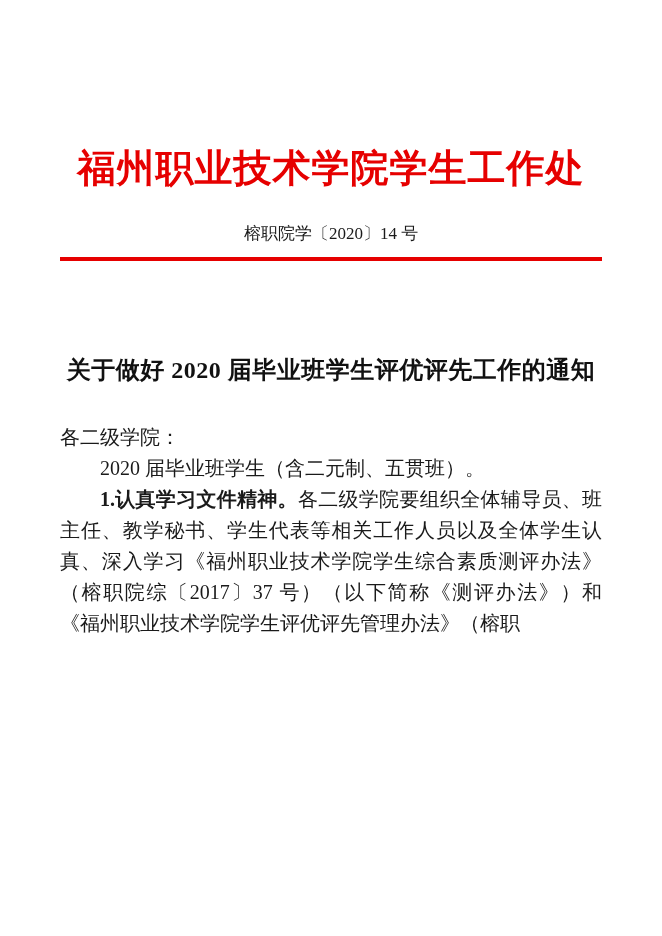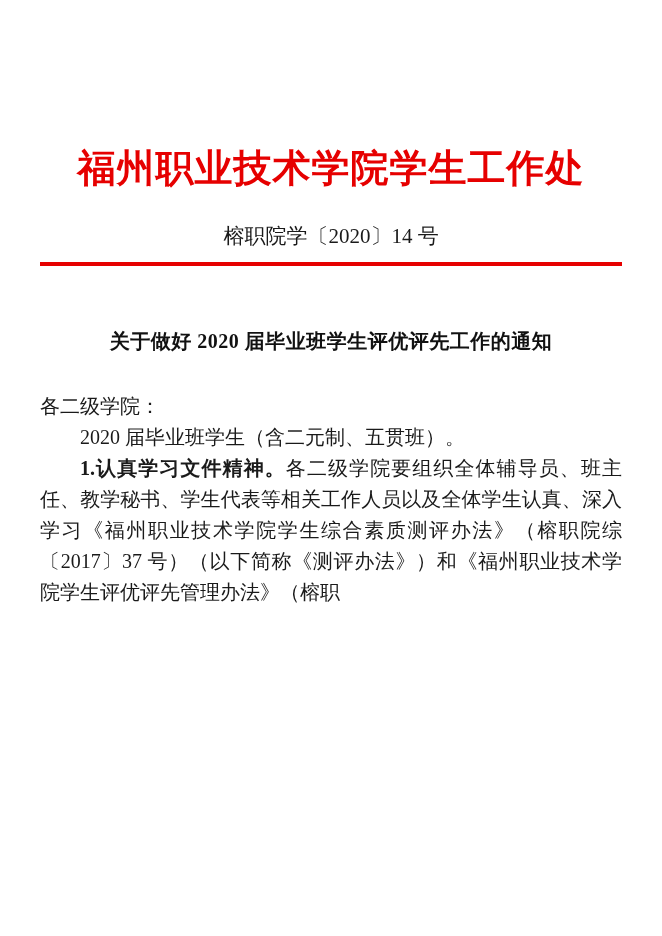--- a/index.html
+++ b/index.html
@@ -7,49 +7,49 @@
     background: #f7f6f2;
     font-family: "Liberation Serif", "DejaVu Serif", serif;
   }
   .page {
     position: relative;
     width: 662px;
     height: 936px;
     margin: 0 auto;
     background: #ffffff;
     overflow: hidden;
-    padding: 0 40px;
+    padding: 0 60px;
     color: #1a1a1a;
   }
   .red-header {
     margin-top: 146px;
     text-align: center;
     font-size: 38px;
     line-height: 1.2;
     font-weight: bold;
     letter-spacing: 1px;
     color: #e60000;
     white-space: nowrap;
   }
   .doc-number {
     margin-top: 30px;
     text-align: center;
-    font-size: 21px;
+    font-size: 17px;
     color: #1a1a1a;
   }
   .red-rule {
     margin-top: 12px;
     height: 4px;
     width: 100%;
     background: #e60000;
   }
   .notice-title {
-    margin-top: 62px;
+    margin-top: 93px;
     text-align: center;
-    font-size: 20px;
+    font-size: 24px;
     font-weight: bold;
     color: #111;
     letter-spacing: 0.5px;
   }
   .body-block {
     margin-top: 36px;
     font-size: 20px;
     line-height: 31px;
     text-align: justify;
     color: #1a1a1a;

